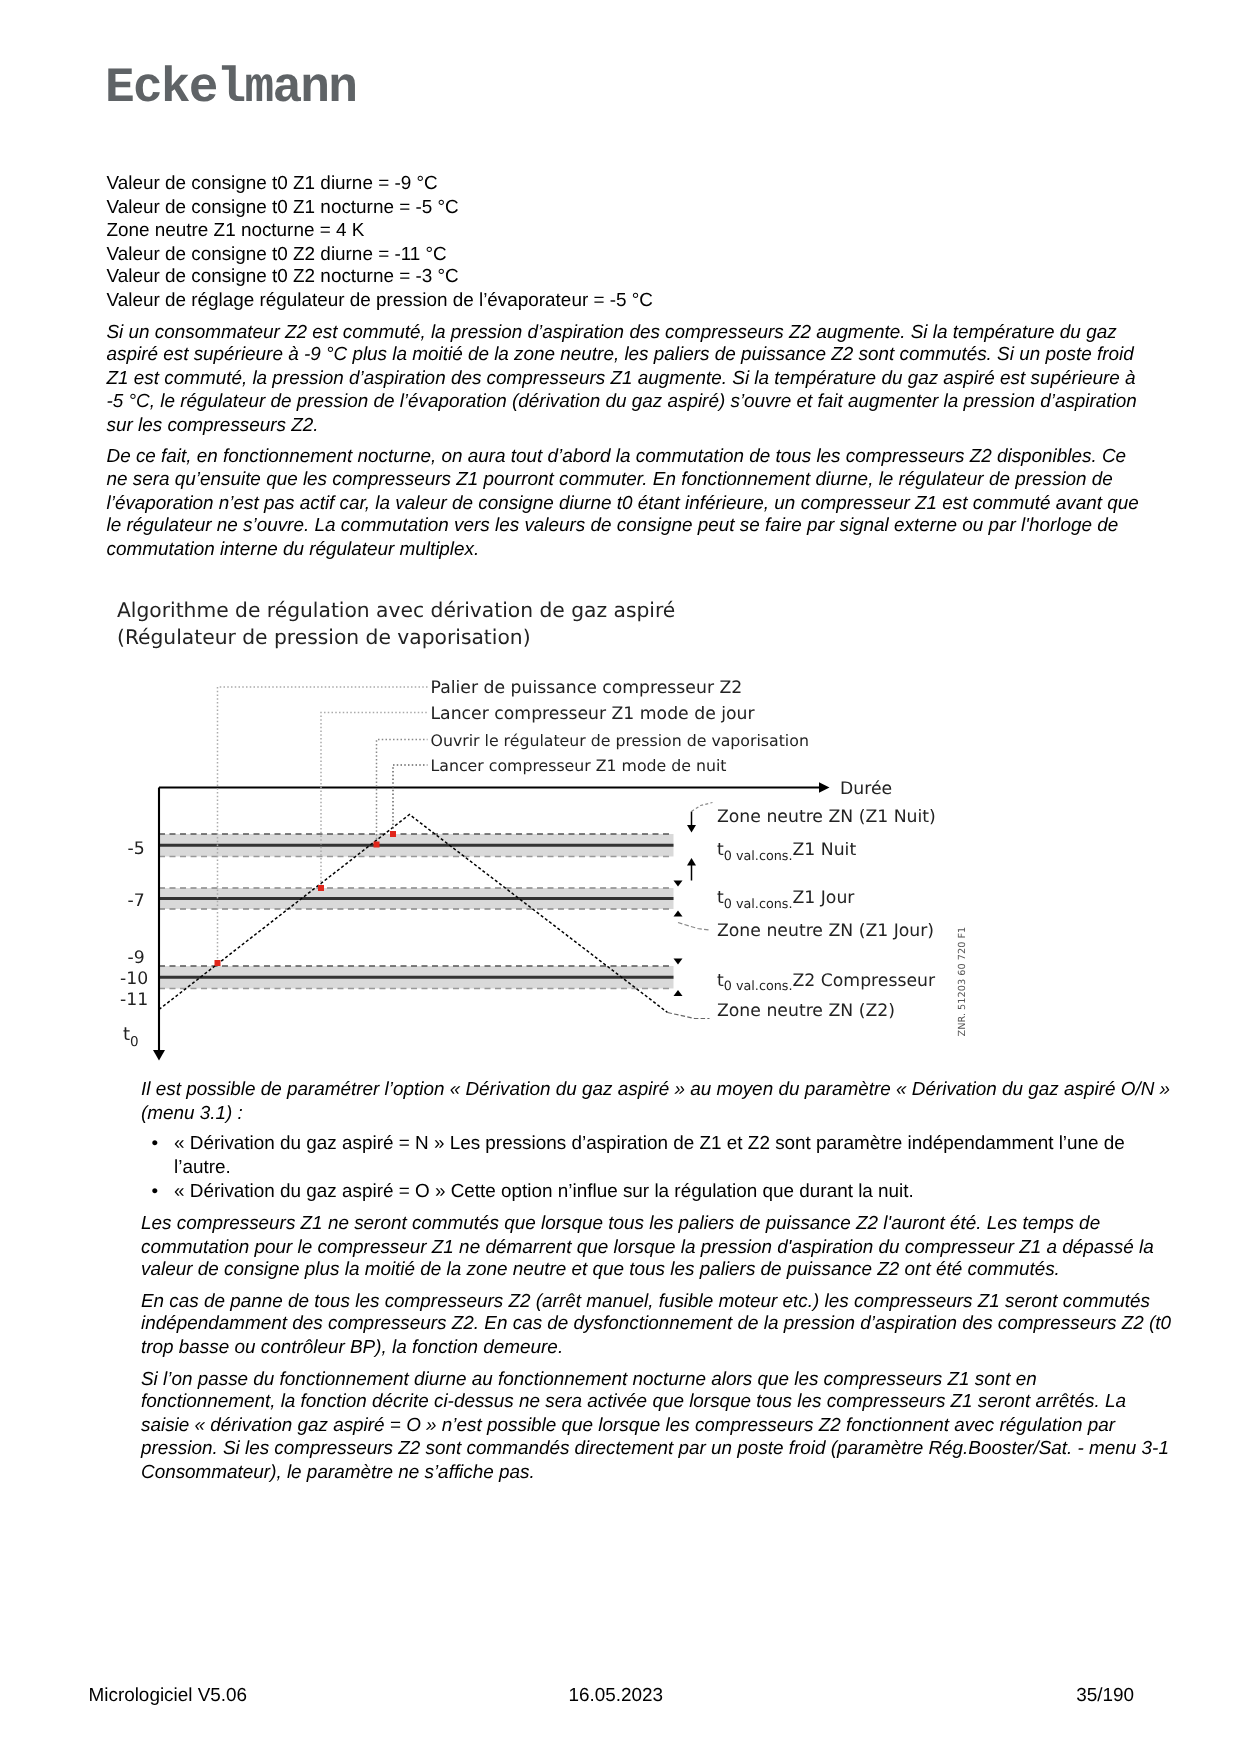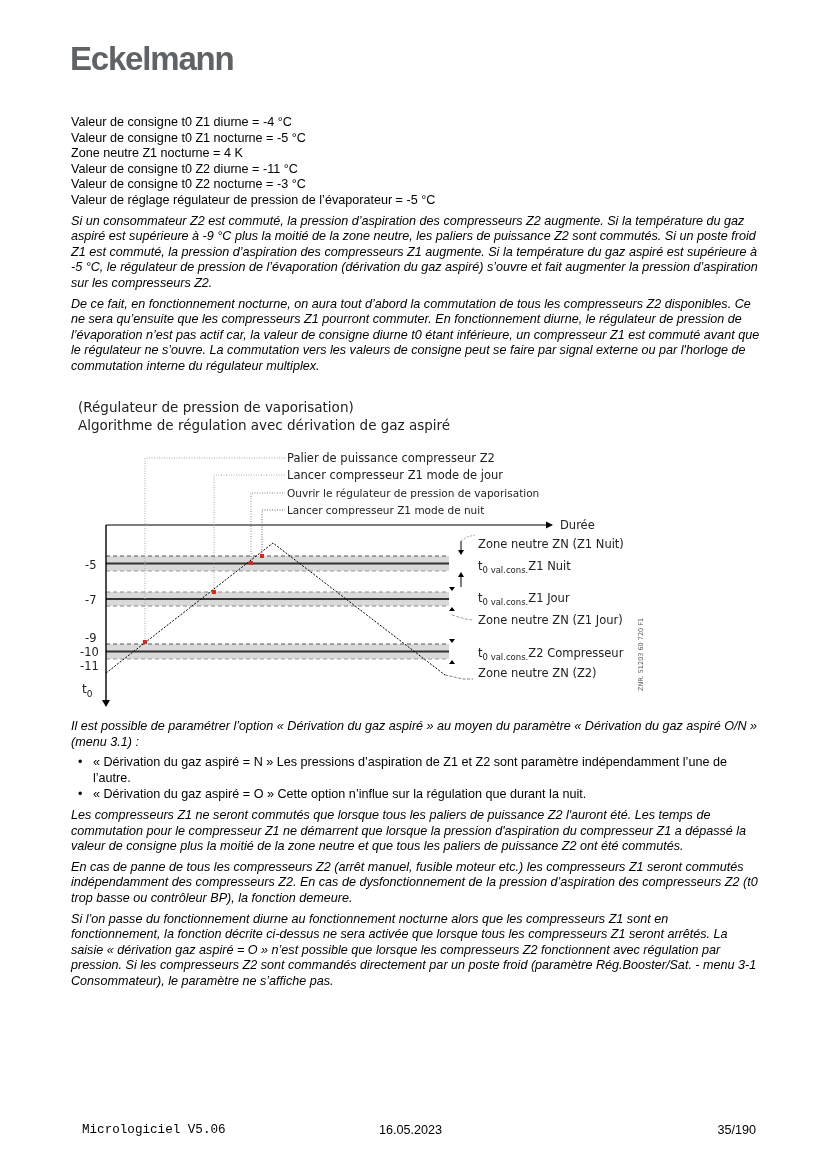--- a/index.html
+++ b/index.html
@@ -1,57 +1,57 @@
 <!DOCTYPE html>
 <html><head>
 <meta charset="utf-8">
 <style>
   html, body { margin: 0; padding: 0; background: #ffffff; }
   body { width: 827px; height: 1169px; position: relative; overflow: hidden;
          font-family: "Liberation Sans", sans-serif; color: #000; }
-  .logo { position: absolute; left: 70px; top: 40px; font-family: Liberation Sans, sans-serif;
+  .logo { position: absolute; left: 70px; top: 40px; font-family: Liberation Mono, monospace;
           font-weight: bold; font-size: 33px; letter-spacing: -1.2px; color: #5f6366; }
   .content { position: absolute; left: 71px; top: 115px; width: 690px; font-size: 12.6px; line-height: 15.6px; }
   .content p { margin: 0 0 5px 0; font-style: italic; }
   .setpoints div { white-space: nowrap; }
   .setpoints { margin-bottom: 5px; }
   ul.bullets { margin: 0 0 5px 0; padding: 0 0 0 16px; list-style: none; }
   ul.bullets li { position: relative; padding-left: 6px; margin-bottom: 1px; }
   ul.bullets li::before { content: "•"; position: absolute; left: -9px; top: 0; }
   .diagram { position: absolute; left: 75px; top: 398px; width: 600px; height: 310px; }
   .diagram svg { position: absolute; left: 0; top: 0; }
   .diag-title { position: absolute; left: 3px; top: 0; font-family: "DejaVu Sans", sans-serif; font-size: 13.5px; line-height: 18px; color: #222; }
   .footer { position: absolute; top: 1123px; font-size: 12.6px; }
-  .footer-left { left: 82px; font-family: Liberation Mono, monospace; }
+  .footer-left { left: 59px; }
   .footer-center { left: 379px; }
   .footer-right { right: 71px; text-align: center; }
   svg text { font-family: "DejaVu Sans", sans-serif; }
 </style>
 </head>
 <body>
 
 <div class="logo">Eckelmann</div>
 
 <div class="content">
   <div class="setpoints">
-    <div>Valeur de consigne t0 Z1 diurne = -4 °C</div>
+    <div>Valeur de consigne t0 Z1 diurne = -9 °C</div>
     <div>Valeur de consigne t0 Z1 nocturne = -5 °C</div>
     <div>Zone neutre Z1 nocturne = 4 K</div>
     <div>Valeur de consigne t0 Z2 diurne = -11 °C</div>
     <div>Valeur de consigne t0 Z2 nocturne = -3 °C</div>
     <div>Valeur de réglage régulateur de pression de l’évaporateur = -5 °C</div>
   </div>
   <p>Si un consommateur Z2 est commuté, la pression d’aspiration des compresseurs Z2 augmente. Si la température du gaz aspiré est supérieure à -9 °C plus la moitié de la zone neutre, les paliers de puissance Z2 sont commutés. Si un poste froid Z1 est commuté, la pression d’aspiration des compresseurs Z1 augmente. Si la température du gaz aspiré est supérieure à -5 °C, le régulateur de pression de l’évaporation (dérivation du gaz aspiré) s’ouvre et fait augmenter la pression d’aspiration sur les compresseurs Z2.</p>
   <p>De ce fait, en fonctionnement nocturne, on aura tout d’abord la commutation de tous les compresseurs Z2 disponibles. Ce ne sera qu’ensuite que les compresseurs Z1 pourront commuter. En fonctionnement diurne, le régulateur de pression de l’évaporation n’est pas actif car, la valeur de consigne diurne t0 étant inférieure, un compresseur Z1 est commuté avant que le régulateur ne s’ouvre. La commutation vers les valeurs de consigne peut se faire par signal externe ou par l'horloge de commutation interne du régulateur multiplex.</p>
 </div>
 
 <div class="diagram">
   <div class="diag-title">
+    <div>Algorithme de régulation avec dérivation de gaz aspiré</div>
     <div>(Régulateur de pression de vaporisation)</div>
-    <div>Algorithme de régulation avec dérivation de gaz aspiré</div>
   </div>
   <svg width="600" height="310" viewBox="0 0 600 310">
 
     <g>
       <rect x="31" y="158" width="343" height="15" fill="#d9d9d9"></rect>
       <line x1="31" y1="158" x2="374" y2="158" stroke="#555" stroke-dasharray="4,3" stroke-width="1"></line>
       <line x1="31" y1="173" x2="374" y2="173" stroke="#999" stroke-dasharray="4,3" stroke-width="1"></line>
       <line x1="31" y1="165.5" x2="374" y2="165.5" stroke="#333" stroke-width="2"></line>
     </g>
     <g>
@@ -116,21 +116,21 @@
     <text x="403" y="279" font-size="11.5" fill="#222">Zone neutre ZN (Z2)</text>
 
     <text x="403" y="172" font-size="11.5" fill="#222"><tspan>t</tspan><tspan dy="3" font-size="8.5">0 val.cons.</tspan><tspan dy="-3">Z1 Nuit</tspan></text>
     <text x="403" y="204" font-size="11.5" fill="#222"><tspan>t</tspan><tspan dy="3" font-size="8.5">0 val.cons.</tspan><tspan dy="-3">Z1 Jour</tspan></text>
     <text x="403" y="259" font-size="11.5" fill="#222"><tspan>t</tspan><tspan dy="3" font-size="8.5">0 val.cons.</tspan><tspan dy="-3">Z2 Compresseur</tspan></text>
 
     <text x="0" y="0" font-size="6.5" fill="#555" transform="translate(568,293) rotate(-90)">ZNR. 51203 60 720 F1</text>
   </svg>
 </div>
 
-<div class="content" style="top:719px;">
+<div class="content" style="top:719px;margin-left:23px;">
   <p>Il est possible de paramétrer l’option « Dérivation du gaz aspiré » au moyen du paramètre « Dérivation du gaz aspiré O/N » (menu 3.1) :</p>
   <ul class="bullets">
     <li>« Dérivation du gaz aspiré = N »  Les pressions d’aspiration de Z1 et Z2 sont paramètre indépendamment l’une de l’autre.</li>
     <li>« Dérivation du gaz aspiré = O »   Cette option n’influe sur la régulation que durant la nuit.</li>
   </ul>
   <p>Les compresseurs Z1 ne seront commutés que lorsque tous les paliers de puissance Z2 l'auront été. Les temps de commutation pour le compresseur Z1 ne démarrent que lorsque la pression d'aspiration du compresseur Z1 a dépassé la valeur de consigne plus la moitié de la zone neutre et que tous les paliers de puissance Z2 ont été commutés.</p>
   <p>En cas de panne de tous les compresseurs Z2 (arrêt manuel, fusible moteur etc.) les compresseurs Z1 seront commutés indépendamment des compresseurs Z2. En cas de dysfonctionnement de la pression d’aspiration des compresseurs Z2 (t0 trop basse ou contrôleur BP), la fonction demeure.</p>
   <p>Si l’on passe du fonctionnement diurne au fonctionnement nocturne alors que les compresseurs Z1 sont en fonctionnement, la fonction décrite ci-dessus ne sera activée que lorsque tous les compresseurs Z1 seront arrêtés. La saisie « dérivation gaz aspiré = O » n’est possible que lorsque les compresseurs Z2 fonctionnent avec régulation par pression. Si les compresseurs Z2 sont commandés directement par un poste froid (paramètre Rég.Booster/Sat. - menu 3-1 Consommateur), le paramètre ne s’affiche pas.</p>
 </div>
 

